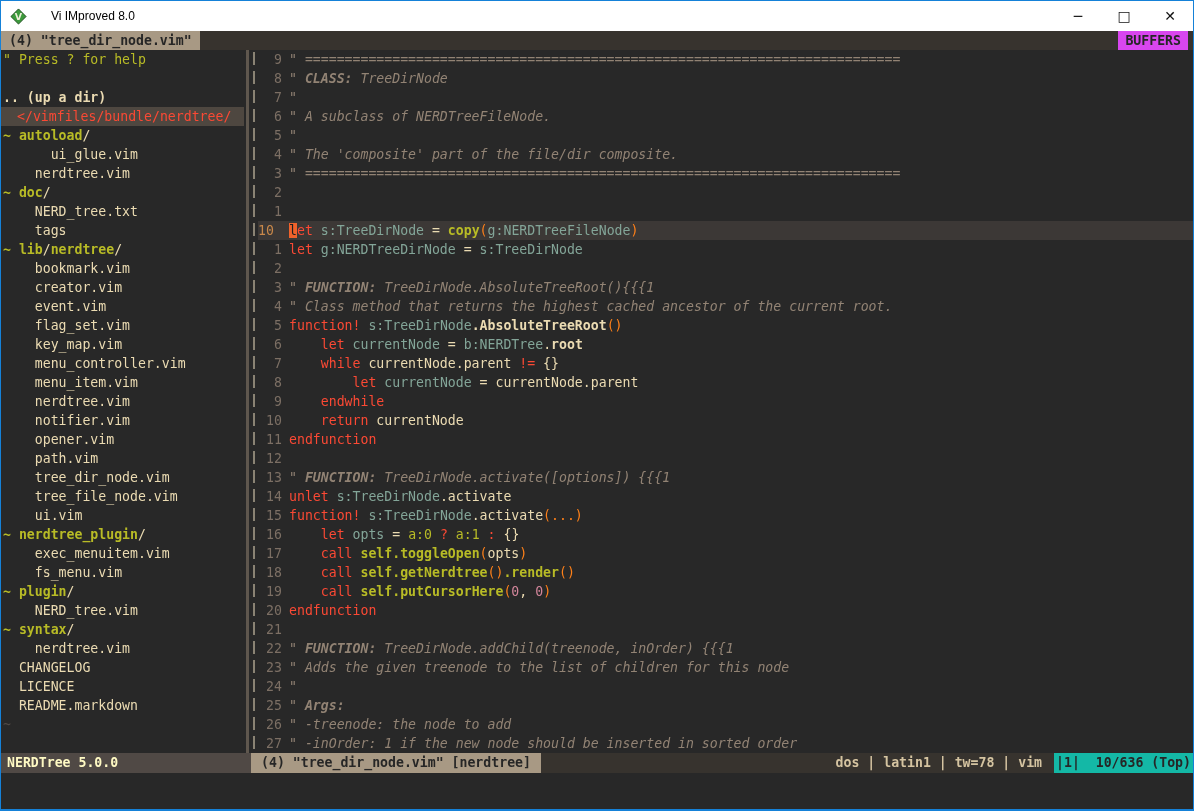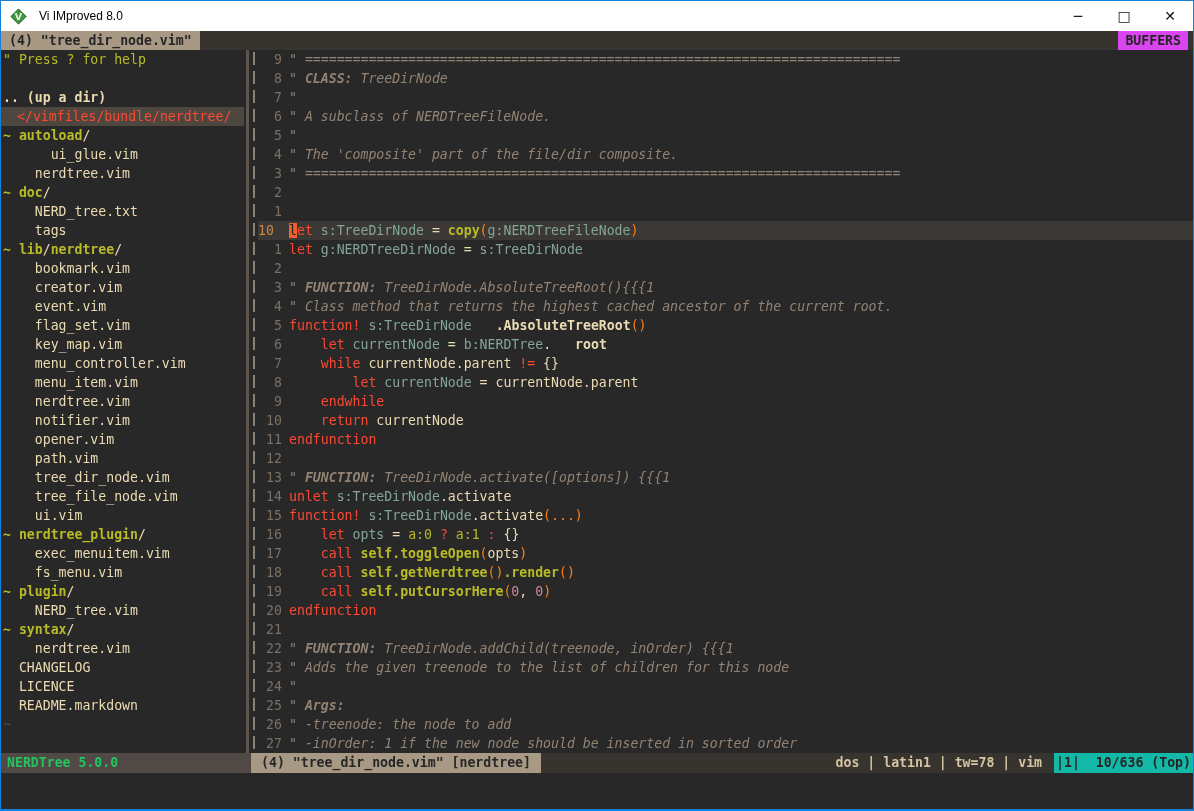--- a/index.html
+++ b/index.html
@@ -2,21 +2,21 @@
 <html><head>
 <meta charset="utf-8">
 <style>
   html,body{margin:0;padding:0;background:#666;}
   *{box-sizing:border-box;}
   .window{width:1194px;height:811px;background:#282828;border:1px solid #1581d8;
           border-bottom-width:2px;display:flex;flex-direction:column;overflow:hidden;}
   
   .titlebar{height:30px;background:#ffffff;display:flex;align-items:center;flex:0 0 30px;}
   .app-icon{margin-left:9px;display:flex;align-items:center;}
-  .title-text{font:12px "Liberation Sans",sans-serif;color:#000;margin-left:12px;}
+  .title-text{font:12px "Liberation Sans",sans-serif;color:#000;margin-left:24px;}
   .controls{margin-left:auto;display:flex;height:100%;}
   .ctrl{width:46px;height:100%;display:flex;align-items:center;justify-content:center;
         color:#111;font:14px "DejaVu Sans",sans-serif;cursor:default;}
   
   .tabline{height:19px;flex:0 0 19px;background:#37332e;display:flex;align-items:stretch;
            font:bold 13.2px "DejaVu Sans Mono",monospace;line-height:19px;}
   .tab-sel{background:#a89984;color:#262626;padding:0 8px;white-space:pre;}
   .tab-fill{flex:1;}
   .tab-buffers{background:#d946ef;color:#262626;padding:0 7px;margin-right:5px;white-space:pre;}
   
@@ -30,42 +30,42 @@
   .divider .dashes{position:absolute;left:9px;top:2px;bottom:0;width:2px;
        background:repeating-linear-gradient(180deg,#8a8374 0 13px,rgba(0,0,0,0) 13px 19px);}
   .code{flex:1;overflow:hidden;}
   .code-row{height:19px;display:flex;white-space:pre;}
   .code-row.cursorline{background:#3c3836;}
   .ln{flex:0 0 24px;text-align:right;color:#7c6f64;}
   .ln.ln-cur{text-align:left;color:#c9884a;}
   .lt{margin-left:7px;}
   
   .sg-p  {color:#ebdbb2;}
-  .sg-pb {color:#ebdbb2;font-weight:bold;margin-left:24px;}
+  .sg-pb {color:#ebdbb2;font-weight:bold;}
   .sg-c  {color:#928374;font-style:italic;}
   .sg-cb {color:#928374;font-style:italic;font-weight:bold;}
   .sg-k  {color:#fb4934;}
   .sg-id {color:#83a598;}
   .sg-fn {color:#b8bb26;font-weight:bold;}
   .sg-g  {color:#b8bb26;}
   .sg-o  {color:#fe8019;}
   .sg-n2 {color:#d3869b;}
   .sg-cur{background:#f0622b;color:#1d2021;}
   
   .sg-h  {color:#b8bb26;}
   .sg-up {color:#ebdbb2;font-weight:bold;}
   .sg-d  {color:#b8bb26;font-weight:bold;}
   .sg-s  {color:#ebdbb2;}
   .sg-f  {color:#ebdbb2;}
   .sg-r  {color:#fb4934;}
   .sg-dim{color:#504945;}
   
   .statusbar{height:20px;flex:0 0 20px;display:flex;align-items:stretch;
              font:bold 13.2px "DejaVu Sans Mono",monospace;line-height:20px;}
-  .st-left{width:250px;flex:0 0 250px;background:#504945;color:#22c55e;
+  .st-left{width:250px;flex:0 0 250px;background:#504945;color:#fef9c3;
            padding-left:6px;white-space:pre;}
   .st-active{background:#a89984;color:#262626;padding:0 10px;white-space:pre;}
   .st-fill{flex:1;background:#37332e;display:flex;justify-content:flex-end;
            align-items:center;color:#d5c4a1;padding-right:12px;white-space:pre;}
   .st-pos{background:#14b8a6;color:#262626;padding:0 2px;white-space:pre;}
   
   .cmdline{flex:1;background:#282828;}
 </style>
 </head>
 <body>

